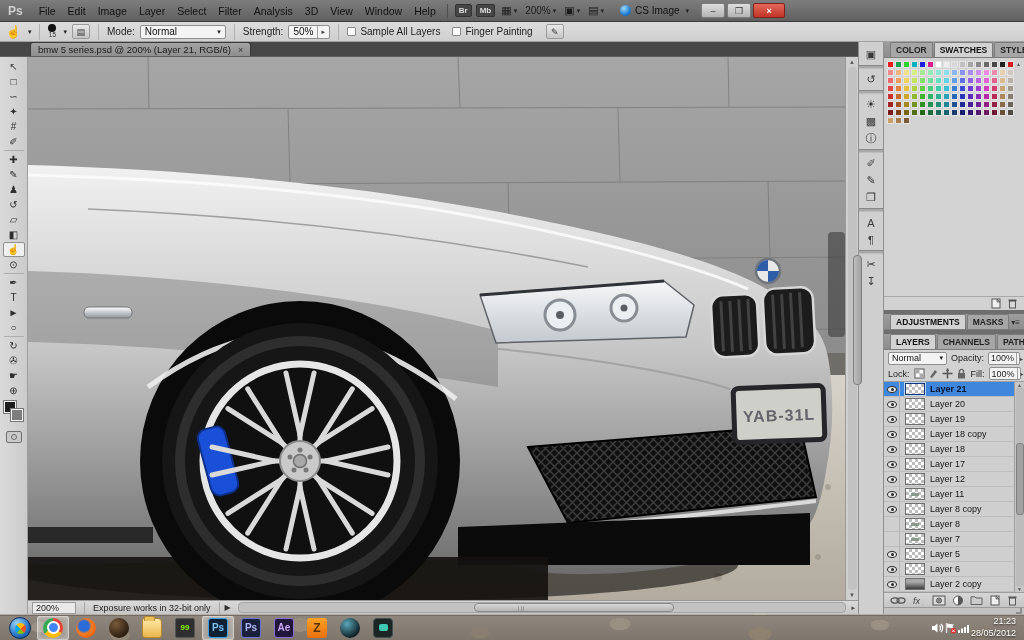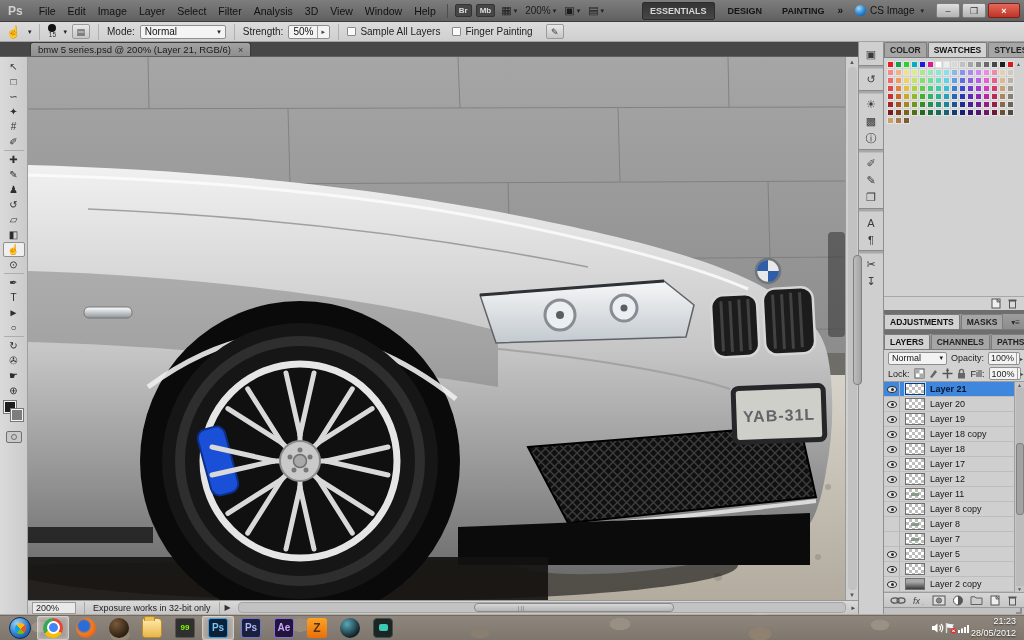--- a/index.html
+++ b/index.html
@@ -80,21 +80,21 @@
   #hs-arr{font-size:7px;color:#444;padding:0 3px;}
 
   
   #dock{width:26px;background:#cfcfcf;border-left:1px solid #8f8f8f;border-right:1px solid #8f8f8f;display:flex;flex-direction:column;align-items:center;padding-top:4px;}
   .dock-ico{width:20px;height:17px;display:flex;align-items:center;justify-content:center;font-size:11px;color:#3a3a3a;}
   .dock-sep{width:24px;height:4px;background:#a8a8a8;border-top:1px solid #8a8a8a;border-bottom:1px solid #bdbdbd;margin:2px 0;}
 
   
   #panels{width:140px;background:#6e6e6e;display:flex;flex-direction:column;}
   .pgroup{background:#d2d2d2;}
-  .ptabs{height:16px;display:flex;align-items:flex-end;background:linear-gradient(#9d9d9d,#8d8d8d);border-bottom:1px solid #7c7c7c;padding-left:0;}
+  .ptabs{height:16px;display:flex;align-items:flex-end;background:linear-gradient(#9d9d9d,#8d8d8d);border-bottom:1px solid #7c7c7c;padding-left:6px;}
   .ptab{font-size:8.5px;font-weight:bold;color:#222;padding:2px 5px;background:#a6a6a6;border:1px solid #7c7c7c;border-bottom:none;border-radius:2px 2px 0 0;margin-right:1px;white-space:nowrap;}
   .ptab.active{background:#d2d2d2;color:#111;}
   .pmenu{margin-left:auto;font-size:8px;color:#2c2c2c;padding:0 4px 2px 0;}
   .pgap{height:4px;}
 
   #swgroup{height:268px;display:flex;flex-direction:column;}
   #swbody{flex:1;display:flex;padding:3px 2px 0 3px;}
   #swgrid{display:grid;grid-template-columns:repeat(16,8px);grid-auto-rows:8px;align-content:start;}
   .swatch{width:7px;height:7px;border:1px solid #e3e3e3;}
   #swscroll{width:8px;display:flex;flex-direction:column;align-items:center;font-size:5px;color:#555;}
@@ -204,26 +204,20 @@
         </span>
         <span class="appbar-btn">
           <span class="gl">▣</span>
           <span class="caret">▾</span>
         </span>
         <span class="appbar-btn">
           <span class="gl">▤</span>
           <span class="caret">▾</span>
         </span>
       </span>
-    <div id="workspaces">
-        <span class="ws active">ESSENTIALS</span>
-        <span class="ws">DESIGN</span>
-        <span class="ws">PAINTING</span>
-        <span class="ws-more">»</span>
-      </div>
     <div id="cslive">
       <span class="orb"></span>
       <span class="lbl">CS Image</span>
       <span class="caret">▾</span>
     </div>
     <div id="winbtns">
         <span class="wbtn">–</span>
         <span class="wbtn">❒</span>
         <span class="wbtn close">×</span>
       </div>

